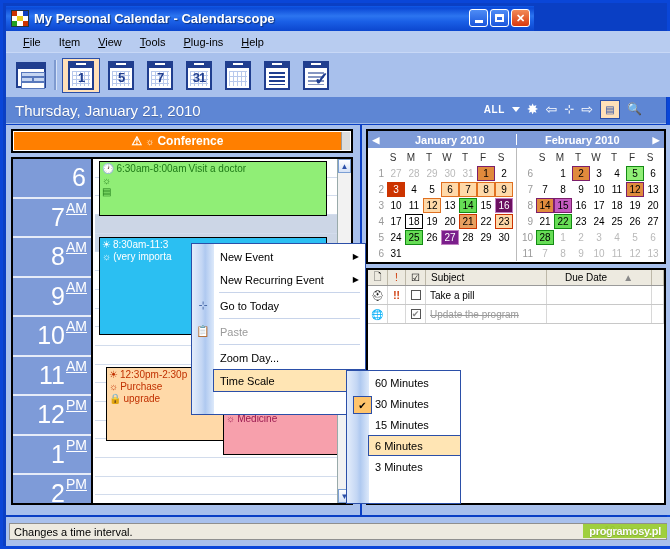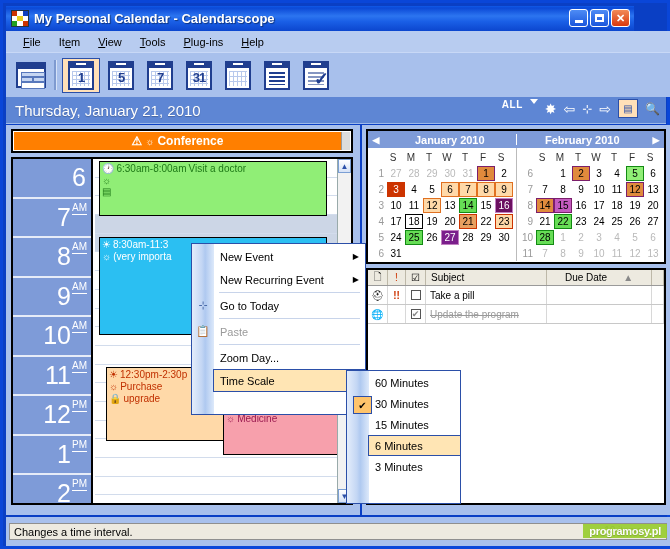--- a/index.html
+++ b/index.html
@@ -11,21 +11,21 @@
   }
   .app{
     position:absolute;left:0;top:0;width:670px;height:549px;
     background:#0A3FC4;
     border:3px solid #0A46D8;
     box-sizing:border-box;
   }
 
   
   .titlebar{
-    position:absolute;left:3px;top:3px;width:628px;height:25px;
+    position:absolute;left:3px;top:3px;width:528px;height:25px;
     background:linear-gradient(to bottom,#1059E8 0%,#0B49D6 8%,#2C75F0 40%,#1A5FE6 62%,#0C46CE 100%);
     display:flex;align-items:center;
   }
   .title-icon{
     width:16px;height:15px;margin-left:5px;margin-right:5px;
     background:#fff;border:1px solid #234;position:relative;flex:none;
     display:grid;grid-template-columns:repeat(3,1fr);grid-template-rows:repeat(3,1fr);
   }
   .title-icon i{display:block;}
   .title-text{
@@ -101,21 +101,21 @@
   
   .datebar{
     position:absolute;left:3px;top:94px;width:660px;height:26px;
     background:#5E86D4;display:flex;align-items:center;
     border-bottom:1px solid #9FBAE8;
   }
   .datebar .dtext{
     color:#fff;font-size:15px;margin-left:9px;white-space:nowrap;
     text-shadow:0 1px 1px rgba(0,0,0,.25);
   }
-  .dtools{position:absolute;right:6px;top:2px;display:flex;gap:7px;color:#fff;}
+  .dtools{position:absolute;right:24px;top:2px;display:flex;align-items:center;gap:7px;color:#fff;}
   .dtools .lbl{font-size:10px;font-weight:bold;letter-spacing:.5px;}
   .dtools .ic{font-size:14px;line-height:20px;}
   .dtools .boxed{background:#FFE0B8;border:1px solid #2B4FA8;width:18px;height:17px;display:flex;align-items:center;justify-content:center;}
   .caret{width:0;height:0;border-left:4px solid transparent;border-right:4px solid transparent;border-top:5px solid #fff;}
 
   
   .leftpanel{position:absolute;left:3px;top:122px;width:354px;height:390px;background:#A8C0EC;}
   .rightpanel{position:absolute;left:359px;top:122px;width:308px;height:390px;background:#A8C0EC;}
 
   .conference-wrap{
@@ -137,21 +137,21 @@
   .gutter{
     position:absolute;left:0;top:0;width:80px;height:100%;
     background:#7E9BD8;border-right:2px solid #000;box-sizing:border-box;
   }
   .hourrow{
     position:relative;height:37.5px;border-top:2px solid #E6ECF8;
     display:flex;align-items:center;justify-content:flex-end;padding-right:4px;color:#fff;
   }
   .hourrow:first-child{border-top:none;}
   .hourrow .h{font-size:25px;line-height:25px;font-weight:400;}
-  .hourrow .ampm{font-size:10px;line-height:10px;align-self:flex-start;margin-top:4px;
+  .hourrow .ampm{font-size:14px;line-height:10px;align-self:flex-start;margin-top:4px;
     border-bottom:1px solid #fff;padding-bottom:1px;margin-left:1px;}
 
   .slots{position:absolute;left:82px;top:0;right:14px;height:100%;background:#fff;}
   .slotline{height:18.7px;border-bottom:1px solid #D2DCEC;box-sizing:border-box;background:#fff;}
   .slotline.alt{background:#CCD6E6;}
 
   .evt{position:absolute;box-sizing:border-box;border:1px solid #000;font-size:10px;line-height:12px;padding:1px 2px;overflow:hidden;}
   .evt .ln{display:flex;align-items:flex-start;gap:2px;white-space:nowrap;}
   .evt .gl{font-size:10px;line-height:11px;}
   .evt-green{background:#90EE76;color:#1F7A18;}

